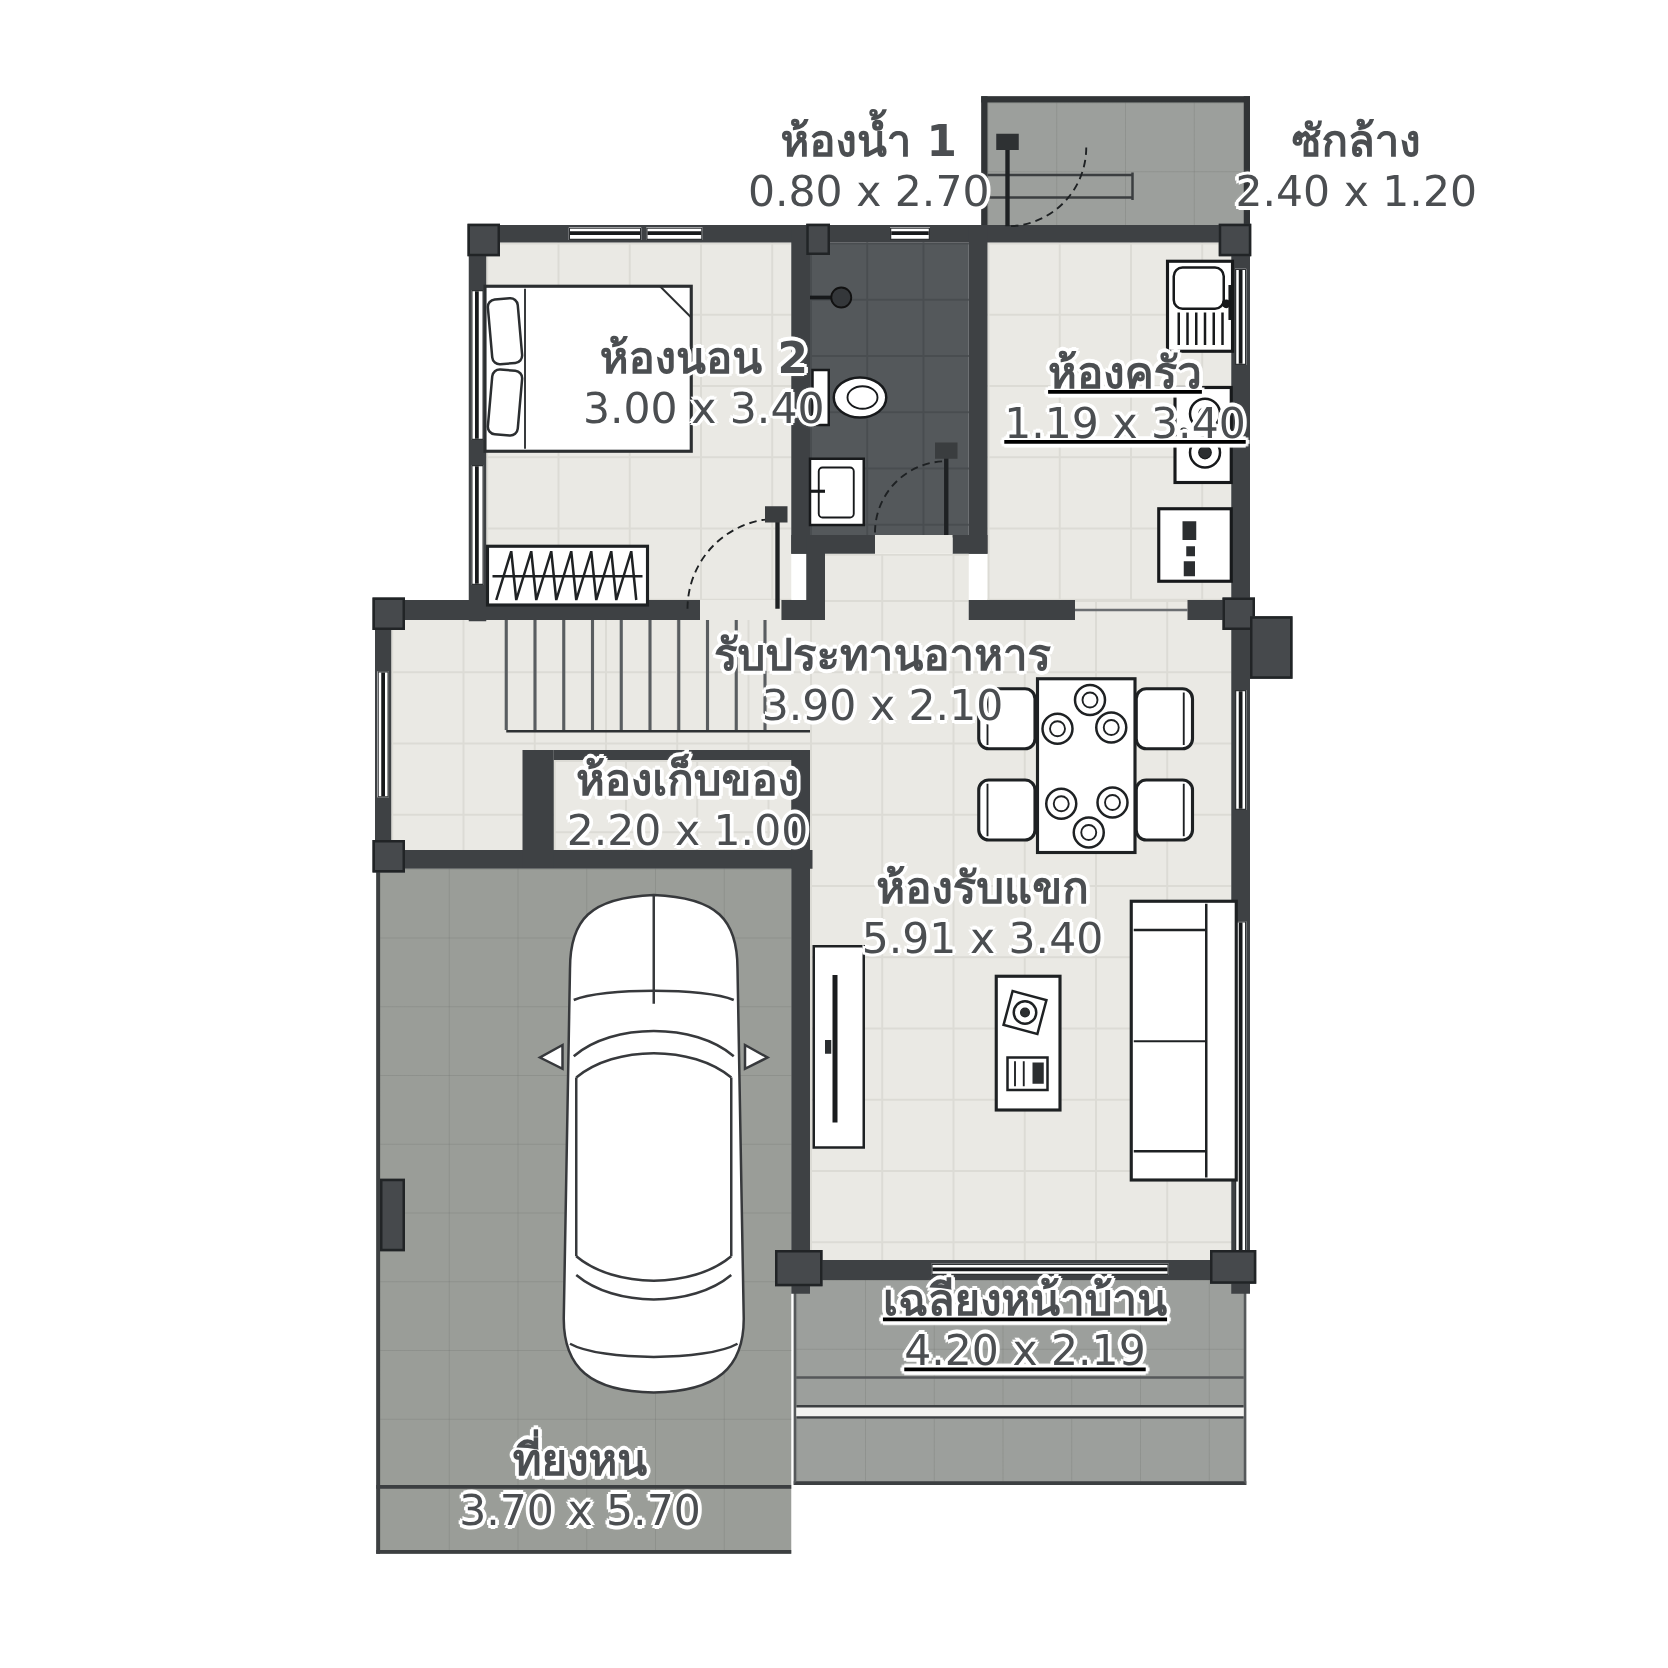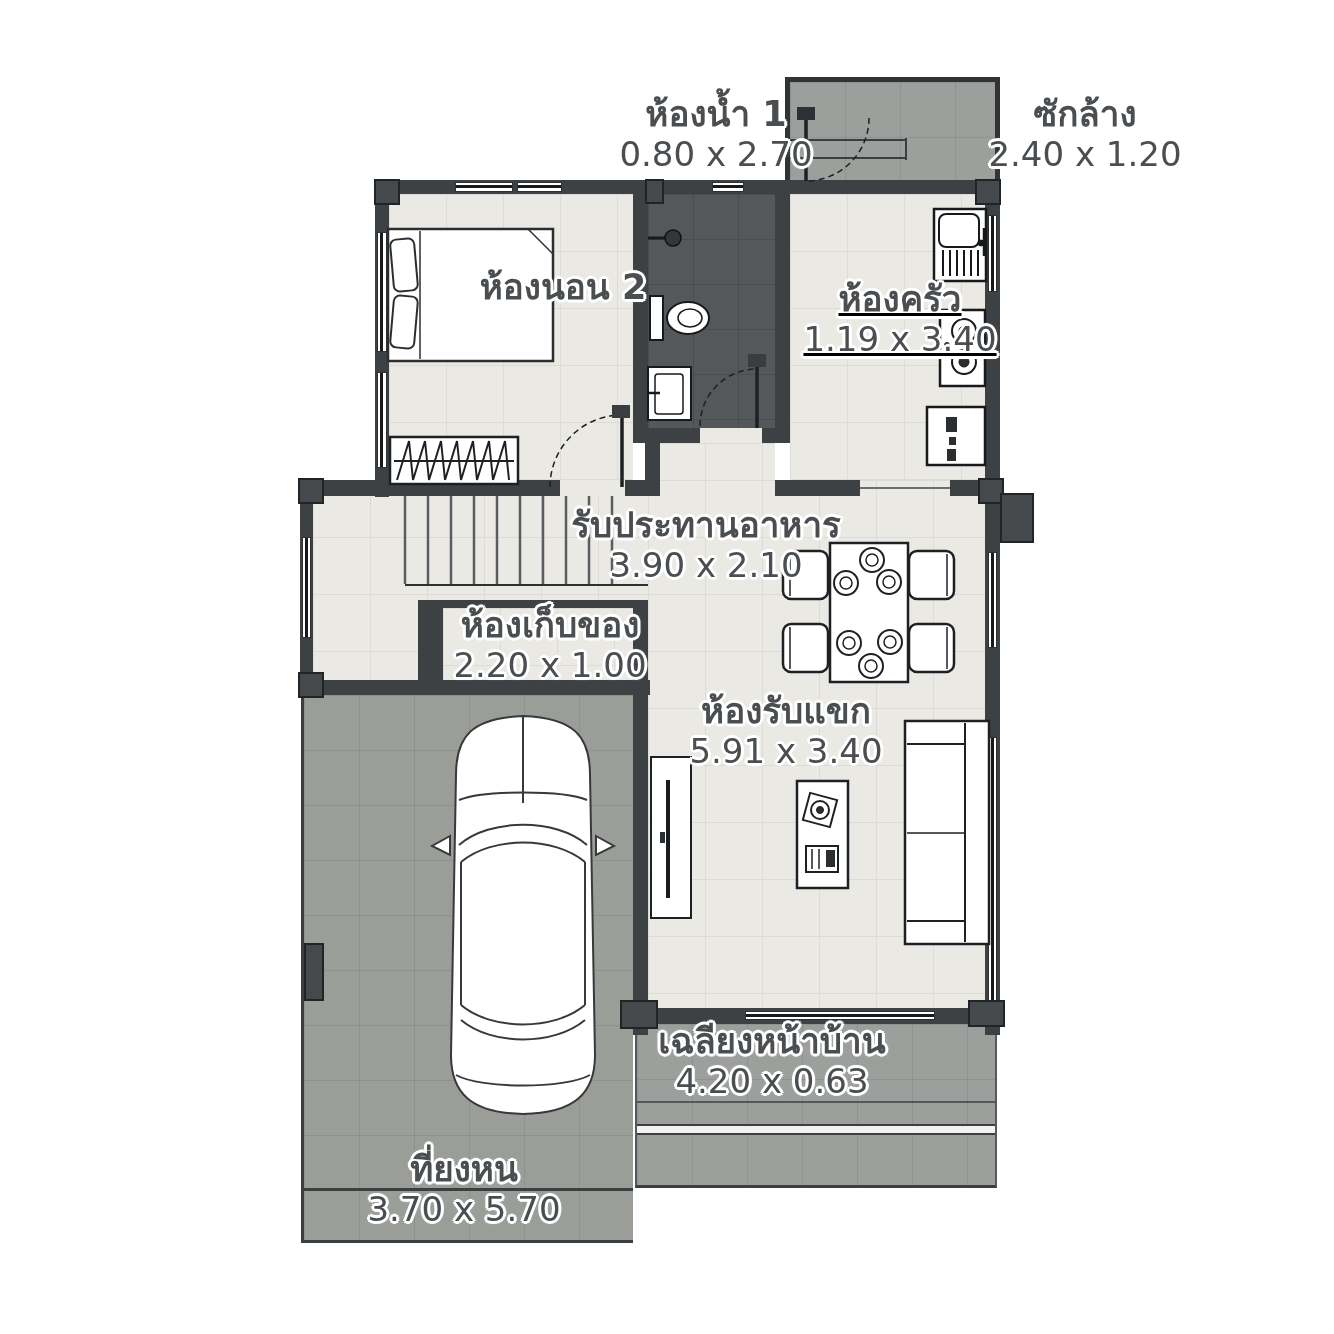--- a/index.html
+++ b/index.html
@@ -264,49 +264,50 @@
       <path d="M459,845 C490,818 556,818 587,845"></path>
       <path d="M461,862 C492,836 554,836 585,862"></path>
       <line x1="461" y1="862" x2="461" y2="1005"></line>
       <line x1="585" y1="862" x2="585" y2="1005"></line>
       <path d="M461,1005 C492,1031 554,1031 585,1005"></path>
       <path d="M461,1020 C492,1046 554,1046 585,1020"></path>
       <path d="M456,1075 C481,1089 565,1089 590,1075"></path>
     </g>
   </svg>
 
-  <div class="lbl" style="left:716px;top:95px;">
+  <div class="lbl" style="left:695px;top:95px;">
     <div class="rname">ห้องน้ำ 1</div>
     <div class="rdims">0.80 x 2.70</div>
   </div>
   <div class="lbl" style="left:1085px;top:95px;">
     <div class="rname">ซักล้าง</div>
     <div class="rdims">2.40 x 1.20</div>
   </div>
   <div class="lbl" style="left:563px;top:268px;">
     <div class="rname">ห้องนอน 2</div>
+    <div class="rdims">3.00 x 3.40</div>
   </div>
   <div class="lbl" style="left:900px;top:280px;text-decoration:underline;">
     <div class="rname">ห้องครัว</div>
     <div class="rdims">1.19 x 3.40</div>
   </div>
   <div class="lbl" style="left:706px;top:506px;">
     <div class="rname">รับประทานอาหาร</div>
     <div class="rdims">3.90 x 2.10</div>
   </div>
   <div class="lbl" style="left:550px;top:606px;">
     <div class="rname">ห้องเก็บของ</div>
     <div class="rdims">2.20 x 1.00</div>
   </div>
   <div class="lbl" style="left:786px;top:692px;">
     <div class="rname">ห้องรับแขก</div>
     <div class="rdims">5.91 x 3.40</div>
   </div>
-  <div class="lbl" style="left:772px;top:1022px;">
+  <div class="lbl" style="left:820px;top:1022px;text-decoration:underline;">
     <div class="rname">เฉลียงหน้าบ้าน</div>
-    <div class="rdims">4.20 x 0.63</div>
+    <div class="rdims">4.20 x 2.19</div>
   </div>
   <div class="lbl" style="left:464px;top:1150px;">
     <div class="rname">ที่ยงหน</div>
     <div class="rdims">3.70 x 5.70</div>
   </div>
 
 </div>
 
 </body></html>

